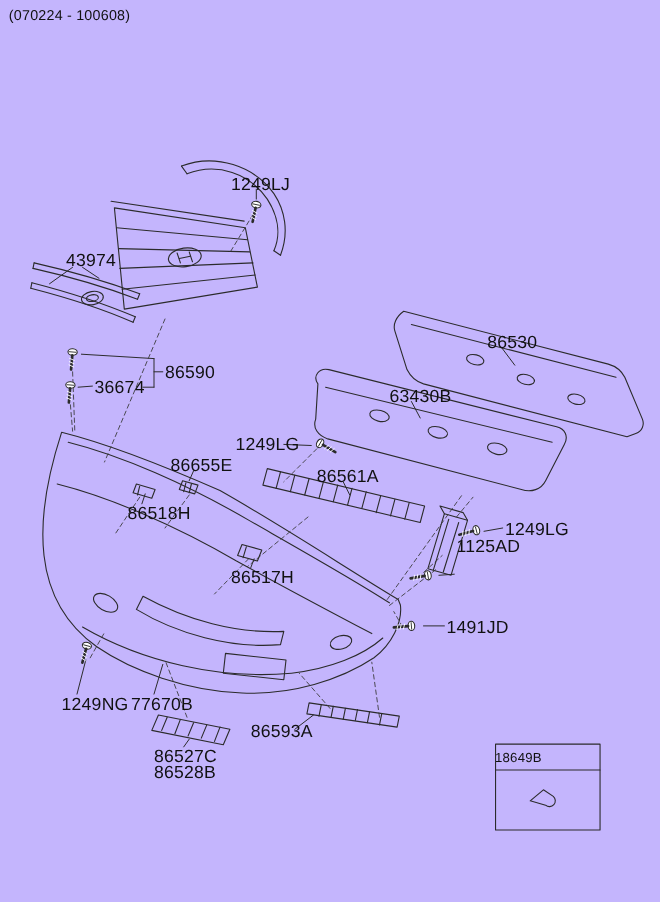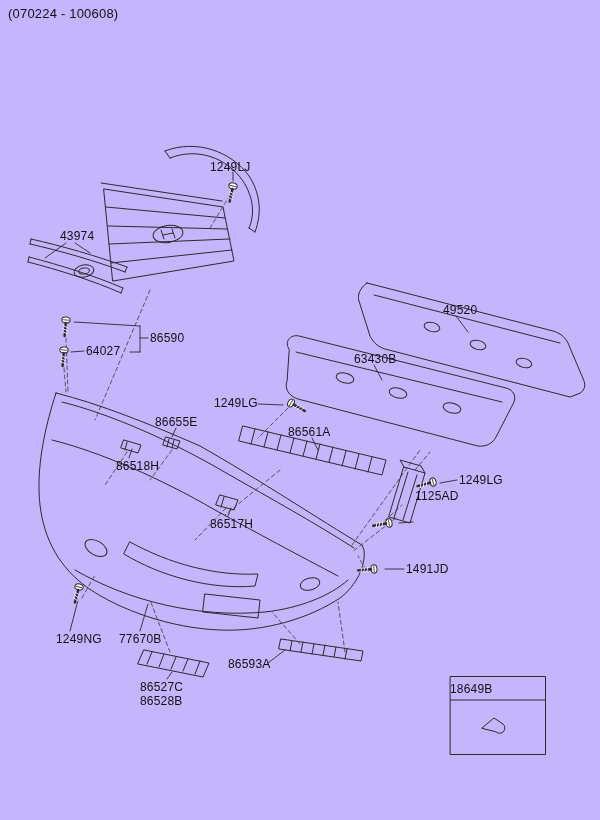--- a/index.html
+++ b/index.html
@@ -2,21 +2,21 @@
 <html><head>
 <meta charset="utf-8">
 <style>
   html,body{margin:0;padding:0;background:#fff;}
   .canvas{
     position:relative;width:600px;height:820px;background:#c4b5fd;
     font-family:"Liberation Sans", sans-serif;overflow:hidden;
   }
   .art{position:absolute;left:0;top:0;}
   .lbl{
-    position:absolute;font-size:12px;color:#111;white-space:nowrap;
+    position:absolute;font-size:16px;color:#111;white-space:nowrap;
     letter-spacing:0.2px;
   }
   .hdr{font-size:13px;color:#111;}
   .inset-label{width:96px;font-size:12px;}
 </style>
 </head>
 <body>
 
 <div class="canvas">
 
@@ -212,22 +212,22 @@
         <use href="#screw" transform="translate(374,569) rotate(85)"></use>
         <use href="#screw" transform="translate(79,587) rotate(15)"></use>
       </g>
     </g>
   </svg>
 
   <div class="lbl hdr" style="left:8px;top:6px">(070224 - 100608)</div>
   <div class="lbl" style="left:210px;top:160px">1249LJ</div>
   <div class="lbl" style="left:60px;top:229px">43974</div>
   <div class="lbl" style="left:150px;top:331px">86590</div>
-  <div class="lbl" style="left:86px;top:344px">64027</div>
-  <div class="lbl" style="left:443px;top:303px">49520</div>
+  <div class="lbl" style="left:86px;top:344px">36674</div>
+  <div class="lbl" style="left:443px;top:303px">86530</div>
   <div class="lbl" style="left:354px;top:352px">63430B</div>
   <div class="lbl" style="left:214px;top:396px">1249LG</div>
   <div class="lbl" style="left:155px;top:415px">86655E</div>
   <div class="lbl" style="left:288px;top:425px">86561A</div>
   <div class="lbl" style="left:116px;top:459px">86518H</div>
   <div class="lbl" style="left:459px;top:473px">1249LG</div>
   <div class="lbl" style="left:415px;top:489px">1125AD</div>
   <div class="lbl" style="left:210px;top:517px">86517H</div>
   <div class="lbl" style="left:406px;top:562px">1491JD</div>
   <div class="lbl" style="left:56px;top:632px">1249NG</div>

